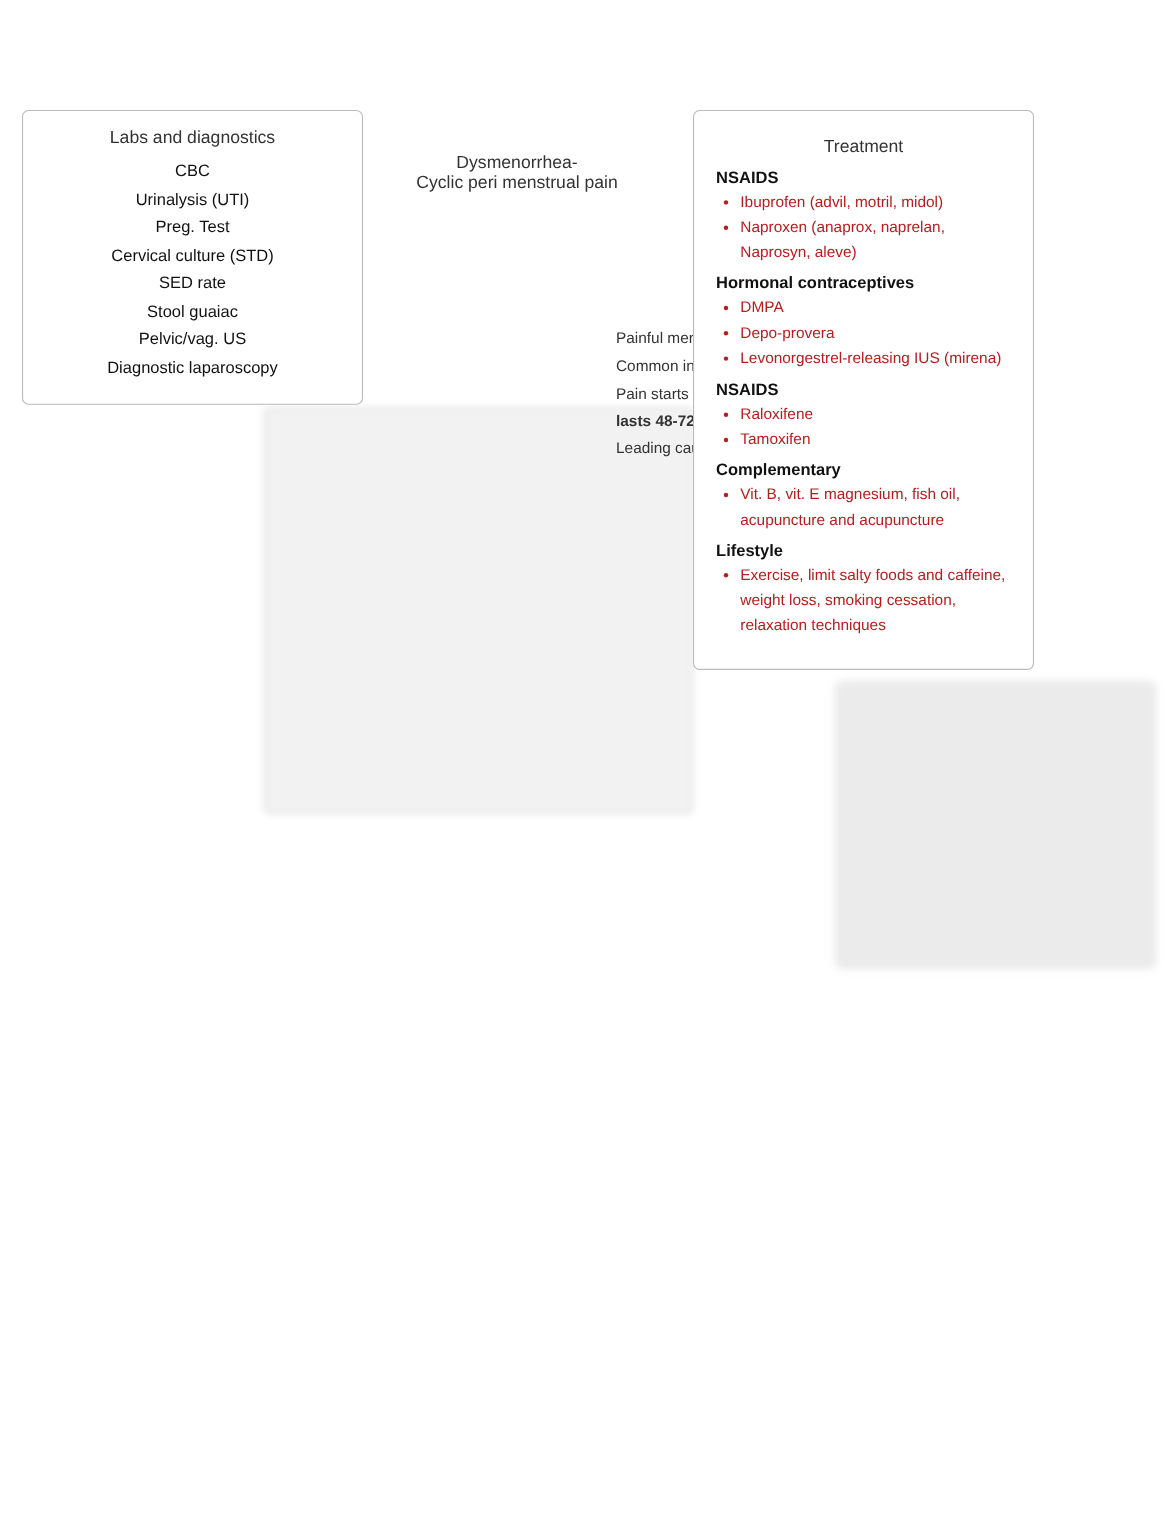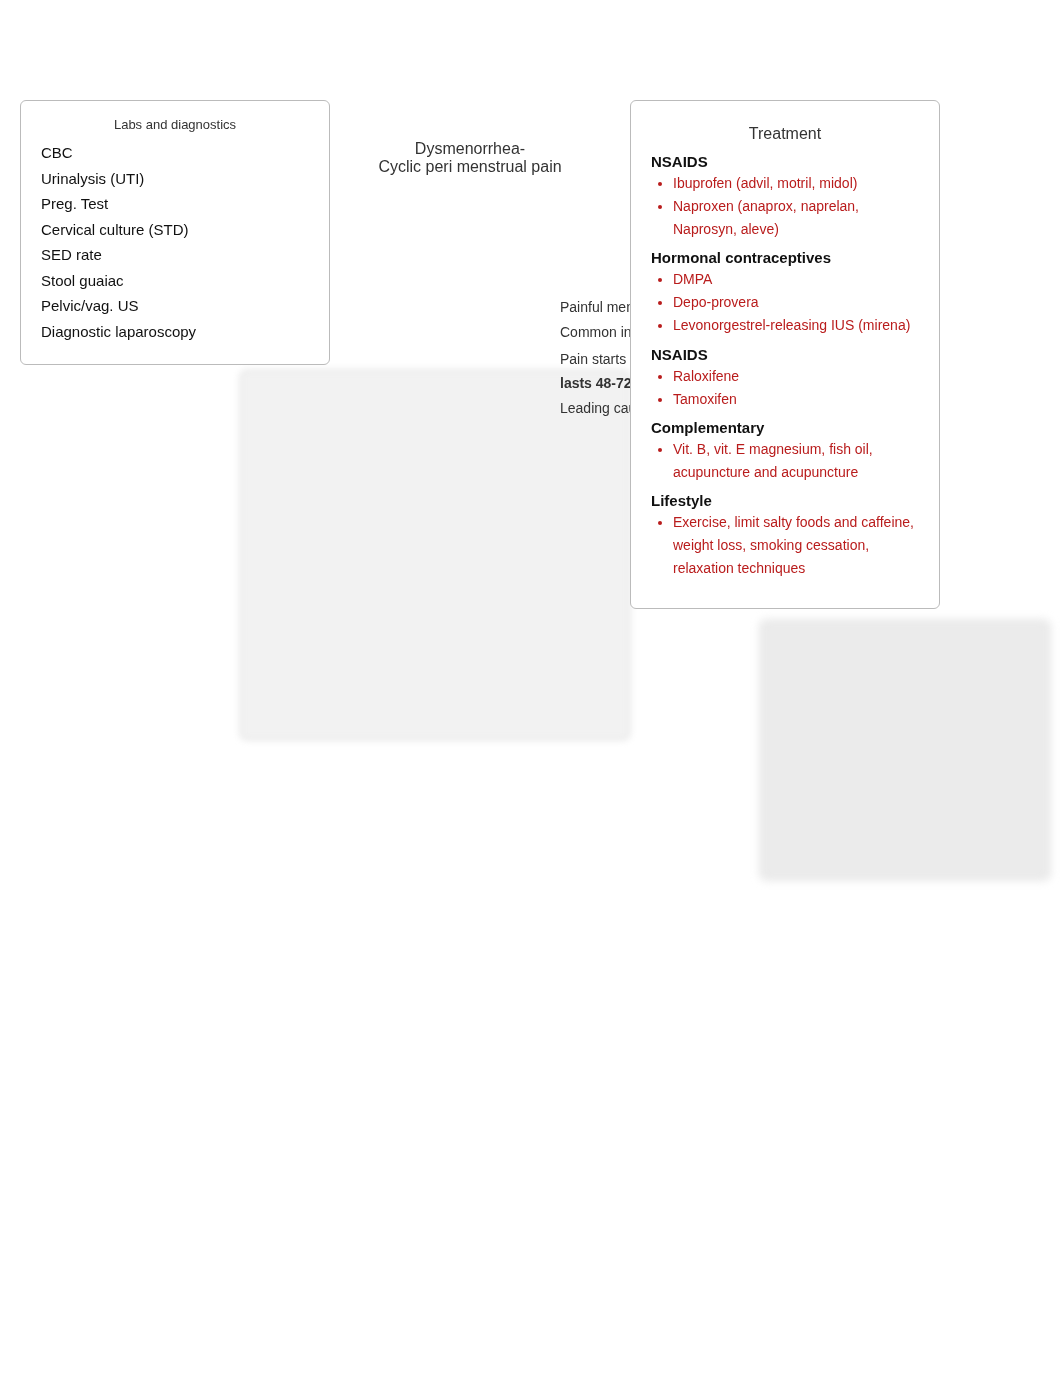--- a/index.html
+++ b/index.html
@@ -20,29 +20,30 @@
       top: 100px;
       left: 20px;
       width: 310px;
       border: 1.5px solid #bbb;
       border-radius: 6px;
       background: #fff;
       padding: 16px 20px 20px 20px;
       z-index: 10;
     }
     .card-labs .card-title {
-      font-size: 13px;
+      font-size: 16px;
       color: #333;
       margin-bottom: 8px;
       text-align: center;
     }
     .card-labs .lab-item {
       font-size: 15px;
       color: #111;
       line-height: 1.7;
+      text-align: center;
     }
 
     
     .card-dys-center {
       position: absolute;
       top: 140px;
       left: 340px;
       width: 260px;
       text-align: center;
       z-index: 5;

